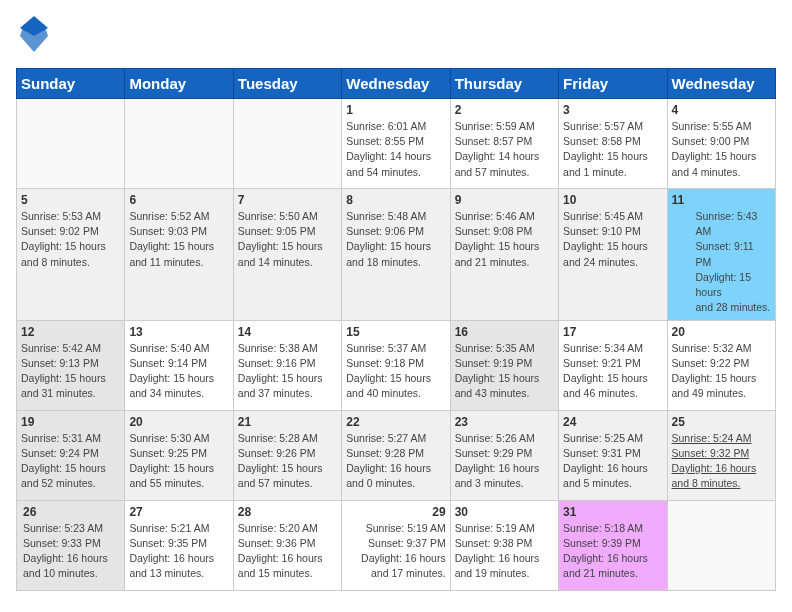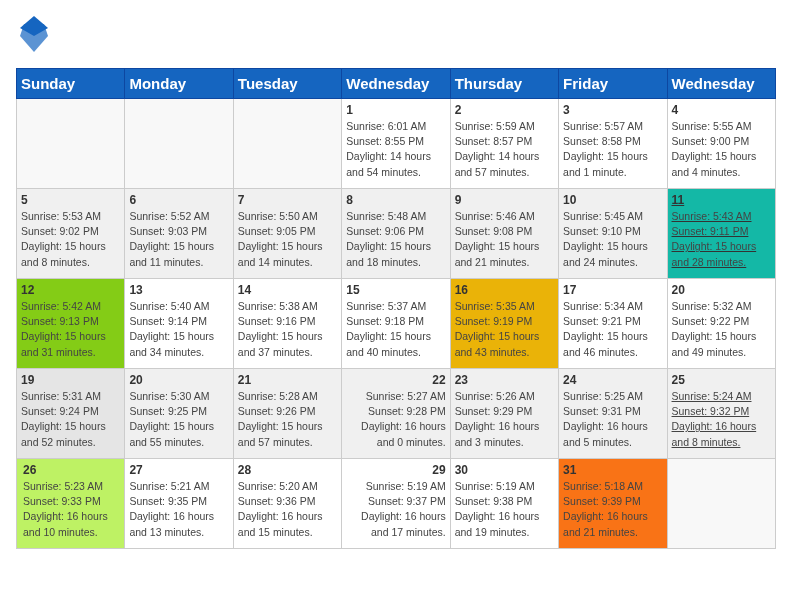--- a/index.html
+++ b/index.html
@@ -181,30 +181,30 @@
 Daylight: 15 hours
 and 21 minutes.</div>
         </td>
         <td style="background: rgb(240, 240, 240);">
           <div class="day-number">10</div>
           <div class="day-info" style="white-space: pre-line;">Sunrise: 5:45 AM
 Sunset: 9:10 PM
 Daylight: 15 hours
 and 24 minutes.</div>
         </td>
-        <td style="background: #14b8a6; text-decoration: underline;">
+        <td style="background: #7dd3fc;">
           <div class="day-number">11</div>
-          <div class="day-info" style="white-space: pre-line;">Sunrise: 5:43 AM
+          <div class="day-info" style="white-space: pre-line; margin-left: 24px;">Sunrise: 5:43 AM
 Sunset: 9:11 PM
 Daylight: 15 hours
 and 28 minutes.</div>
         </td>
       </tr>
       <tr>
-        <td style="background: #84cc16;">
+        <td style="background: #e5e5e5;">
           <div class="day-number">12</div>
           <div class="day-info" style="white-space: pre-line;">Sunrise: 5:42 AM
 Sunset: 9:13 PM
 Daylight: 15 hours
 and 31 minutes.</div>
         </td>
         <td style="background: rgb(255, 255, 255);">
           <div class="day-number">13</div>
           <div class="day-info" style="white-space: pre-line;">Sunrise: 5:40 AM
 Sunset: 9:14 PM
@@ -218,21 +218,21 @@
 Daylight: 15 hours
 and 37 minutes.</div>
         </td>
         <td style="background: rgb(255, 255, 255);">
           <div class="day-number">15</div>
           <div class="day-info" style="white-space: pre-line;">Sunrise: 5:37 AM
 Sunset: 9:18 PM
 Daylight: 15 hours
 and 40 minutes.</div>
         </td>
-        <td style="background: #eab308;">
+        <td style="background: #e5e5e5;">
           <div class="day-number">16</div>
           <div class="day-info" style="white-space: pre-line;">Sunrise: 5:35 AM
 Sunset: 9:19 PM
 Daylight: 15 hours
 and 43 minutes.</div>
         </td>
         <td style="background: rgb(255, 255, 255);">
           <div class="day-number">17</div>
           <div class="day-info" style="white-space: pre-line;">Sunrise: 5:34 AM
 Sunset: 9:21 PM
@@ -262,21 +262,21 @@
 Daylight: 15 hours
 and 55 minutes.</div>
         </td>
         <td style="background: rgb(240, 240, 240);">
           <div class="day-number">21</div>
           <div class="day-info" style="white-space: pre-line;">Sunrise: 5:28 AM
 Sunset: 9:26 PM
 Daylight: 15 hours
 and 57 minutes.</div>
         </td>
-        <td style="background: rgb(240, 240, 240); text-align: right;">
+        <td style="background: rgb(240, 240, 240);">
           <div class="day-number">22</div>
           <div class="day-info" style="white-space: pre-line;">Sunrise: 5:27 AM
 Sunset: 9:28 PM
 Daylight: 16 hours
 and 0 minutes.</div>
         </td>
         <td style="background: rgb(240, 240, 240);">
           <div class="day-number">23</div>
           <div class="day-info" style="white-space: pre-line;">Sunrise: 5:26 AM
 Sunset: 9:29 PM
@@ -292,21 +292,21 @@
         </td>
         <td style="background: rgb(240, 240, 240);">
           <div class="day-number">25</div>
           <div class="day-info" style="white-space: pre-line; text-decoration: underline;">Sunrise: 5:24 AM
 Sunset: 9:32 PM
 Daylight: 16 hours
 and 8 minutes.</div>
         </td>
       </tr>
       <tr>
-        <td style="background: #bef264; padding-left: 6px;">
+        <td style="background: #e5e5e5; padding-left: 6px;">
           <div class="day-number">26</div>
           <div class="day-info" style="white-space: pre-line;">Sunrise: 5:23 AM
 Sunset: 9:33 PM
 Daylight: 16 hours
 and 10 minutes.</div>
         </td>
         <td style="background: rgb(255, 255, 255);">
           <div class="day-number">27</div>
           <div class="day-info" style="white-space: pre-line;">Sunrise: 5:21 AM
 Sunset: 9:35 PM
@@ -327,21 +327,21 @@
 Daylight: 16 hours
 and 17 minutes.</div>
         </td>
         <td style="background: rgb(255, 255, 255);">
           <div class="day-number">30</div>
           <div class="day-info" style="white-space: pre-line;">Sunrise: 5:19 AM
 Sunset: 9:38 PM
 Daylight: 16 hours
 and 19 minutes.</div>
         </td>
-        <td style="background: #f97316;">
+        <td style="background: #f0abfc;">
           <div class="day-number">31</div>
           <div class="day-info" style="white-space: pre-line;">Sunrise: 5:18 AM
 Sunset: 9:39 PM
 Daylight: 16 hours
 and 21 minutes.</div>
         </td>
         <td class="empty" style="background: rgb(248, 248, 248);"></td>
       </tr>
     </tbody>
 </table>

